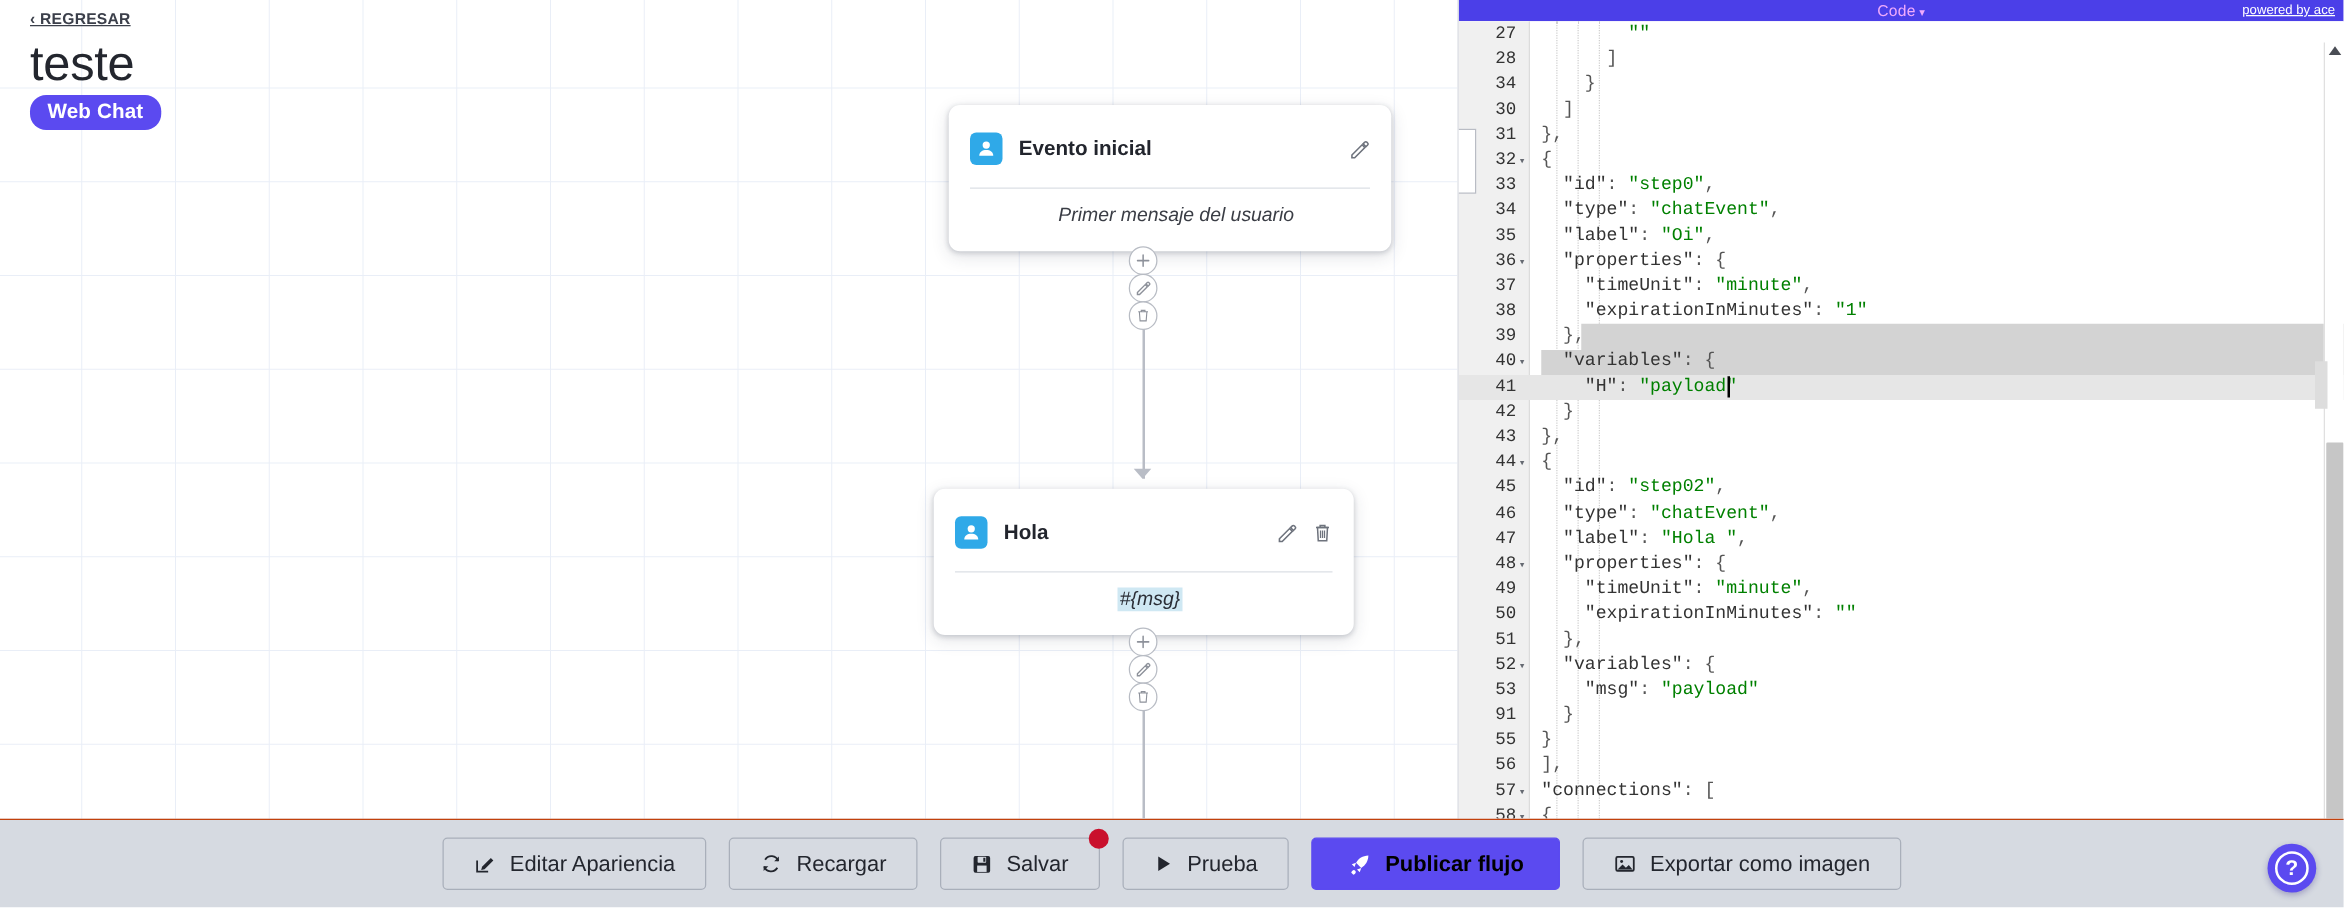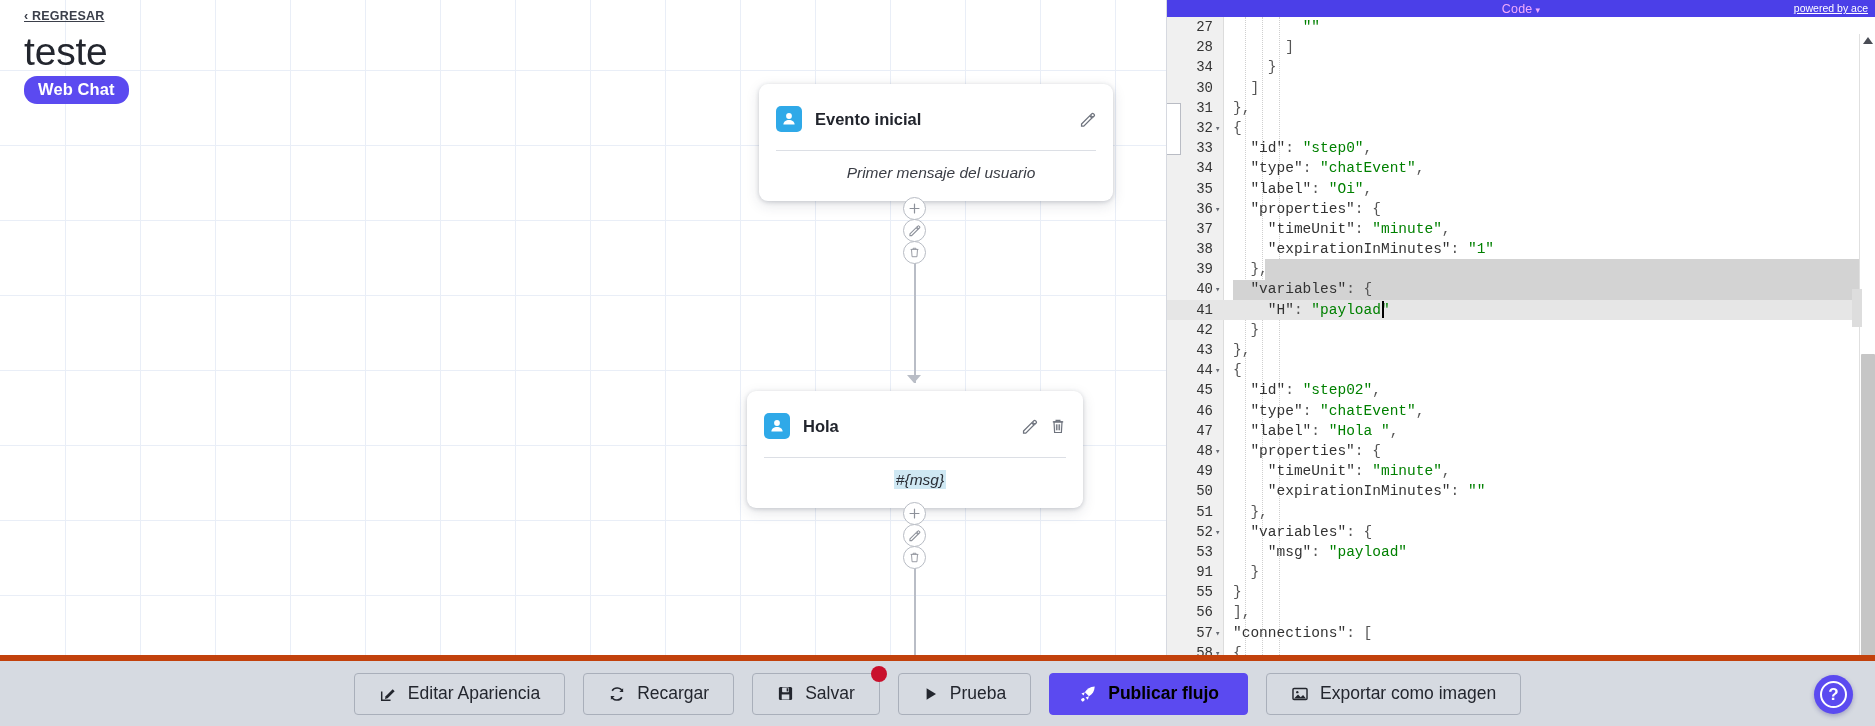--- a/index.html
+++ b/index.html
@@ -283,21 +283,21 @@
     width: 10px; height: 38px;
     background: #dddddd;
   }
 
   
   #toolbar {
     position: absolute;
     left: 0; bottom: 0;
     width: 1875px; height: 71px;
     background: #d6dae1;
-    border-top: 6px solid #c2410c;
+    border-top: 1px solid #c2410c;
     display: flex;
     align-items: center;
     justify-content: center;
     gap: 18px;
   }
   .tb-btn {
     position: relative;
     display: flex;
     align-items: center;
     justify-content: center;

